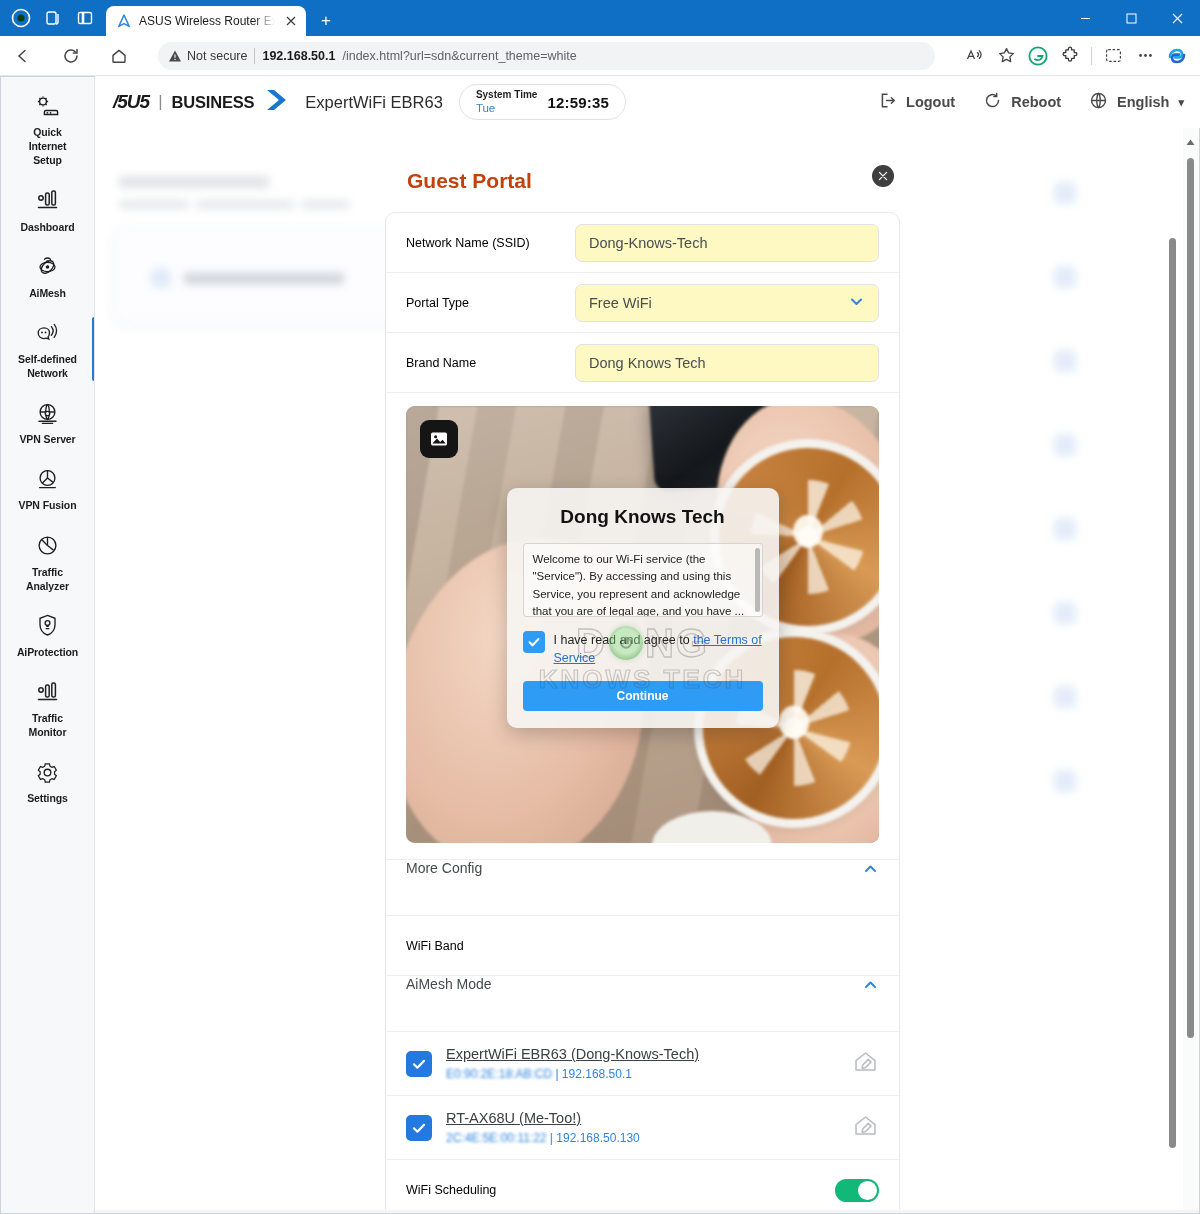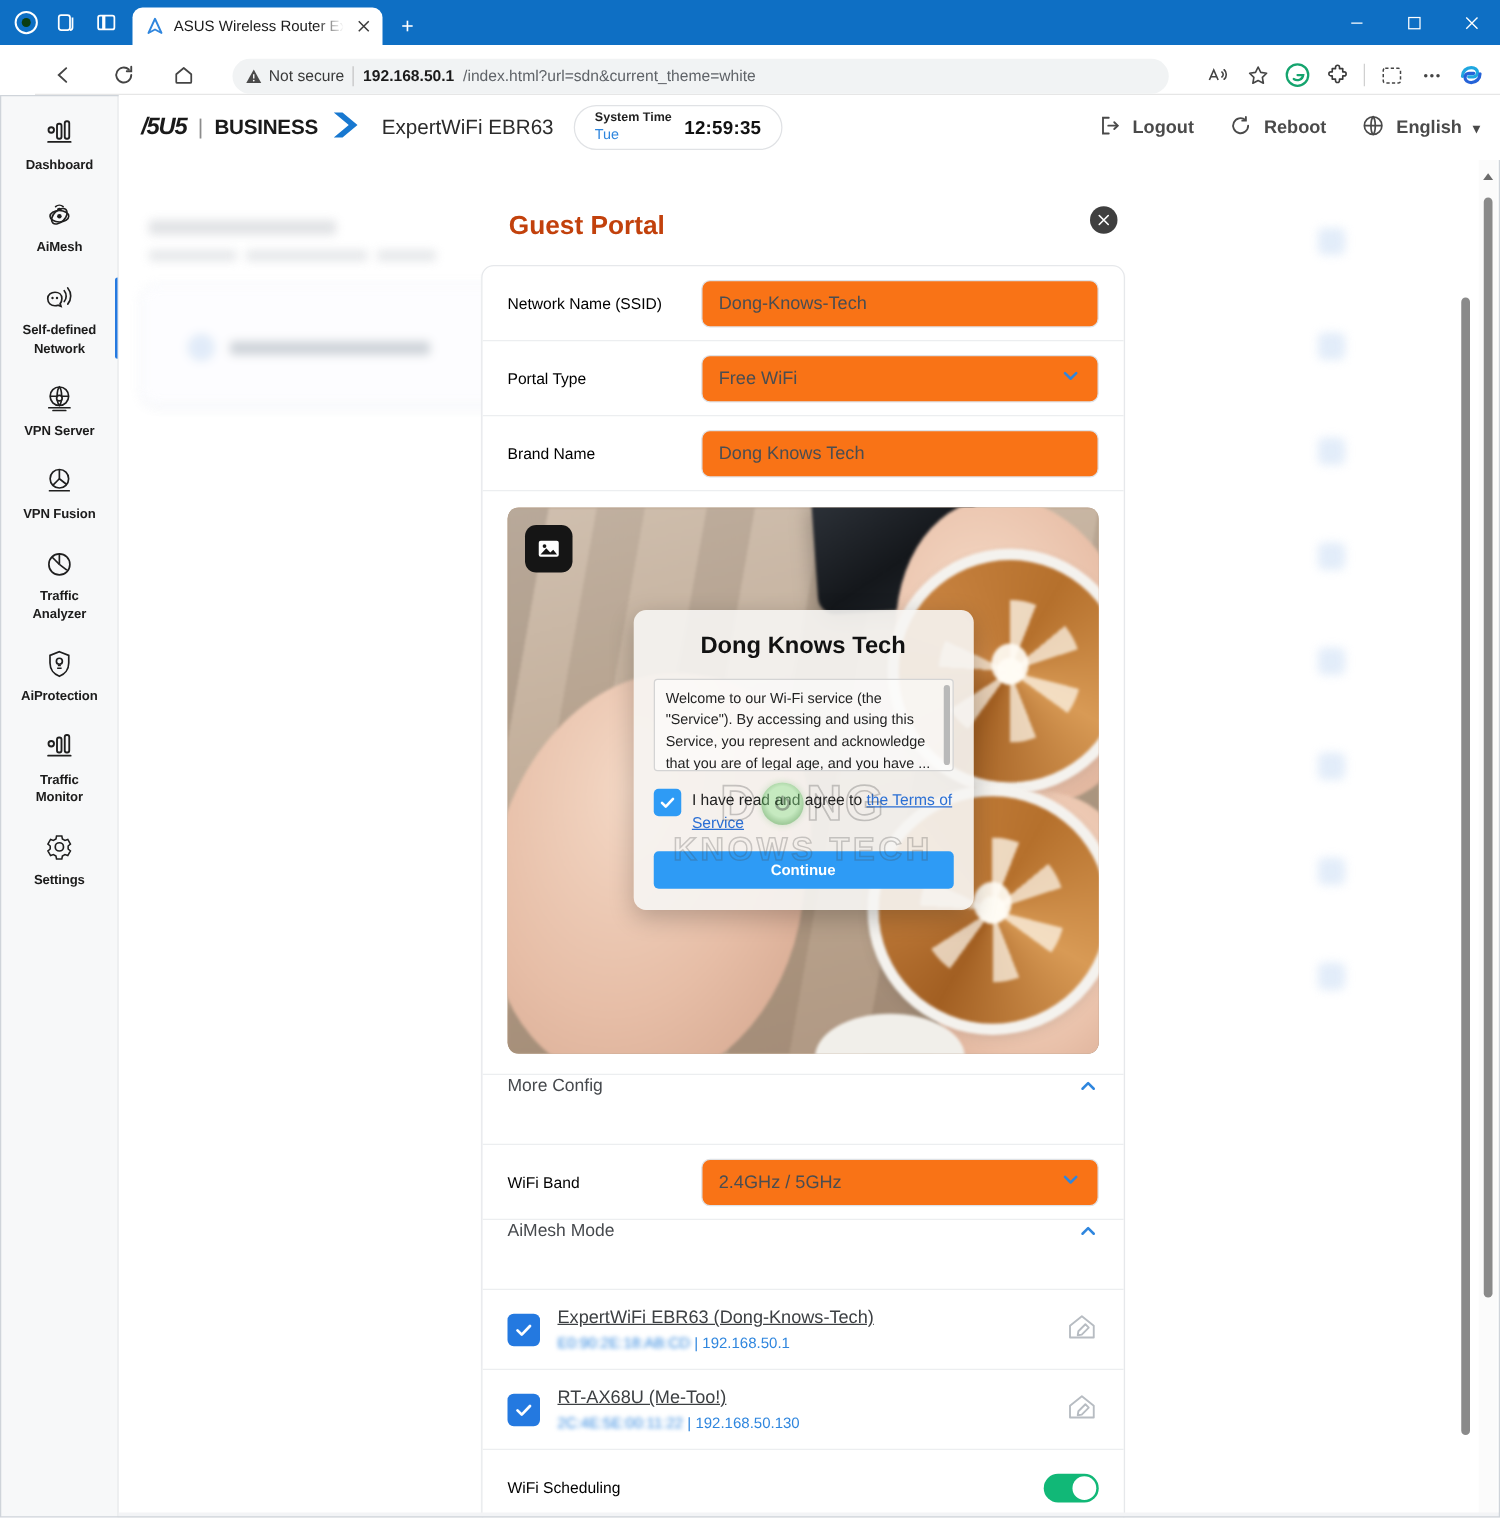--- a/index.html
+++ b/index.html
@@ -38,22 +38,22 @@
     color:#3b3b3b; font-size:13px; flex:none;}
   .newtab {
     width:28px;height:28px; margin-left:6px; margin-bottom:1px; color:#fff;
     display:flex;align-items:center;justify-content:center; font-size:17px;font-weight:300;
   }
   .winbtns { position:absolute; right:0; top:0; height:36px; display:flex; }
   .winbtn { width:46px;height:36px; display:flex;align-items:center;justify-content:center;
     color:#fff; }
 
   .toolbar {
-    height:40px; background:#fff; display:flex; align-items:flex-end; gap:18px;
-    padding:0 8px; border-bottom:1px solid #e6e6e6;margin-left:28px;
+    height:40px; background:#fff; display:flex; align-items:center; gap:18px;
+    padding:0 8px; border-bottom:1px solid #e6e6e6;
   }
   .tbtn {
     width:30px;height:30px;border-radius:4px;display:flex;align-items:center;justify-content:center;
     color:#444; flex:none;
   }
   .omnibox {
     flex:1; height:28px; background:#f1f3f4; border-radius:14px;
     display:flex; align-items:center; padding:0 10px; margin:0 6px;
     gap:7px; font-size:12.5px; color:#1b1b1b;
   }
@@ -148,22 +148,22 @@
     border:1px solid #e6e8eb; border-radius:10px; background:#fff; overflow:hidden;
     box-shadow:0 1px 2px rgba(0,0,0,.03);
   }
   .row {
     display:flex; align-items:center; min-height:60px; padding:0 20px;
     border-bottom:1px solid #eceef0;
   }
   .row:last-child { border-bottom:none; }
   .row-label { width:155px; flex:none; font-size:12.5px; color:#000000; }
   .field {
-    flex:1; height:38px; border:1px solid #dfe2e6; border-radius:7px; background:#f97316;
-    display:flex; align-items:center; padding:0 13px; font-size:14.5px; color:#4a4d51;
+    flex:1; height:38px; border:1px solid #dfe2e6; border-radius:7px; background:#fef9c3;
+    display:flex; align-items:center; padding:0 13px; font-size:14.5px; color:#4a4d51;margin-left:14px;
   }
   .field .chev { margin-left:auto; color:#2f86de; }
   .sec-head {
     display:flex; align-items:flex-start; min-height:56px; padding:0 20px;
     border-bottom:1px solid #eceef0; font-size:14px; color:#46494d;
   }
   .sec-head .chev { margin-left:auto; color:#2f86de; }
 
   
   .preview-wrap { padding:13px 20px 16px; border-bottom:1px solid #eceef0; }
@@ -450,20 +450,32 @@
             <path d="M18 10c0 4-3 7-7 7-3 0-5-1.6-5-4.2 0-2 1.4-3.2 3.2-3.2H13" fill="none" stroke="#2563d8" stroke-width="2.6" stroke-linecap="round"></path>
           </svg>
       </div>
     </div>
   </div>
 
   <div class="app">
 
     <div class="sidebar">
 
+      <div class="side-item">
+        <span class="sico">
+          <svg width="27" height="27" viewBox="0 0 27 27" fill="none" stroke="#1f1f1f" stroke-width="1.4">
+              <circle cx="9" cy="8.5" r="3.4"></circle>
+              <path d="M9 3.4v1.2M9 12.4v1.2M3.9 8.5h1.2M12.9 8.5h1.2M5.4 4.9l.9.9M11.7 11.2l.9.9M12.6 4.9l-.9.9M6.3 11.2l-.9.9"></path>
+              <path d="M12 17.5h10a1.6 1.6 0 0 1 1.6 1.6v2.4H10.4v-2.4A1.6 1.6 0 0 1 12 17.5z"></path>
+              <circle cx="13.4" cy="19.8" r=".9" fill="#1f1f1f" stroke="none"></circle>
+              <circle cx="16.6" cy="19.8" r=".9" fill="#1f1f1f" stroke="none"></circle>
+            </svg>
+        </span>
+        <span class="side-label">Quick<br>Internet<br>Setup</span>
+      </div>
 
       <div class="side-item">
         <span class="sico">
           <svg width="27" height="27" viewBox="0 0 27 27" fill="none" stroke="#1f1f1f" stroke-width="1.5">
               <circle cx="7" cy="11" r="2.2"></circle>
               <rect x="11.6" y="6" width="3.6" height="12" rx="1.6"></rect>
               <rect x="17.8" y="4" width="3.6" height="14" rx="1.6"></rect>
               <path d="M4.5 20.5h18" stroke-linecap="round"></path>
             </svg>
         </span>
@@ -731,28 +743,20 @@
             <span>More Config</span>
             <span class="chev">
               <svg width="17" height="17" viewBox="0 0 17 17" fill="none" stroke="#2f86de" stroke-width="2" stroke-linecap="round" stroke-linejoin="round">
                   <path d="M4 11 L8.5 6.5 L13 11"></path>
                 </svg>
             </span>
           </div>
 
           <div class="row">
             <div class="row-label">WiFi Band</div>
-            <div class="field">
-              <span>2.4GHz / 5GHz</span>
-              <span class="chev">
-                <svg width="17" height="17" viewBox="0 0 17 17" fill="none" stroke="#2f86de" stroke-width="2" stroke-linecap="round" stroke-linejoin="round">
-                    <path d="M4 6.5 L8.5 11 L13 6.5"></path>
-                  </svg>
-              </span>
-            </div>
           </div>
 
           <div class="sec-head">
             <span>AiMesh Mode</span>
             <span class="chev">
               <svg width="17" height="17" viewBox="0 0 17 17" fill="none" stroke="#2f86de" stroke-width="2" stroke-linecap="round" stroke-linejoin="round">
                   <path d="M4 11 L8.5 6.5 L13 11"></path>
                 </svg>
             </span>
           </div>

